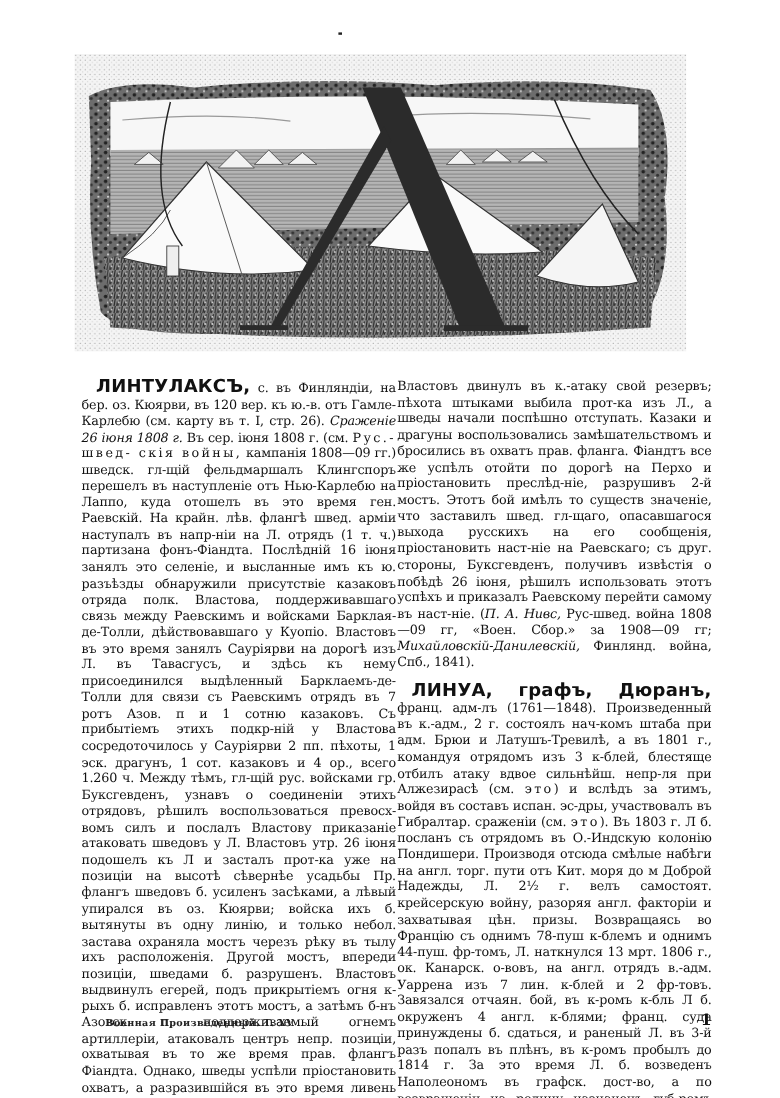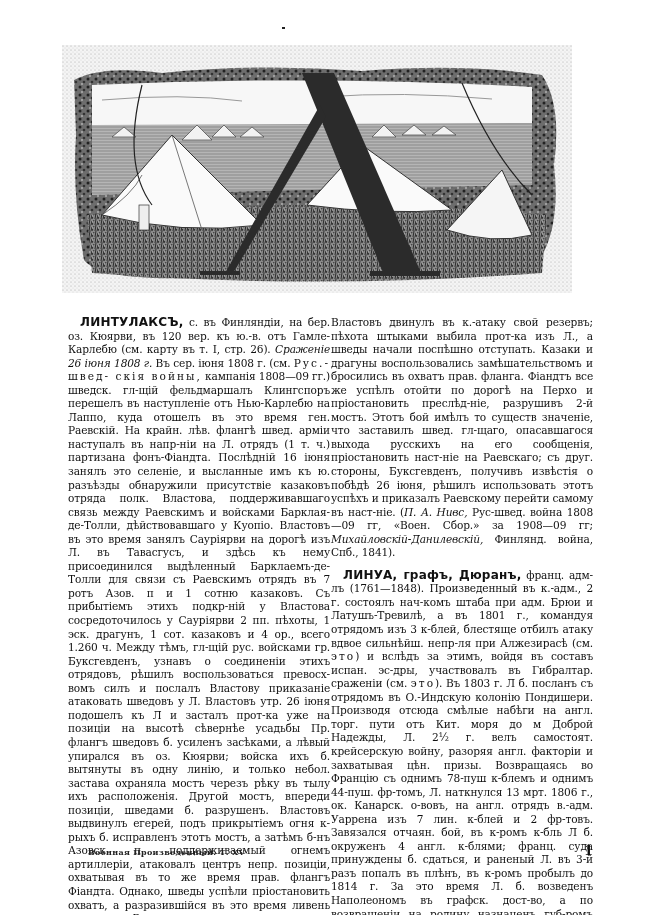--- a/index.html
+++ b/index.html
@@ -6,21 +6,21 @@
     body { width: 650px; height: 915px; position: relative; overflow: hidden; font-family: "DejaVu Serif", serif; color: #111; }
     .top-mark { position: absolute; left: 282px; top: 27px; width: 3px; height: 2px; background: #222; }
     .header-illustration { position: absolute; left: 62px; top: 45px; width: 510px; height: 248px; }
     .header-illustration svg { width: 100%; height: 100%; display: block; }
     .column { position: absolute; top: 316px; width: 262px; font-size: 10.6px; line-height: 13.55px; text-align: justify; letter-spacing: -0.15px; }
     .col-left { left: 68px; }
     .col-right { left: 331px; }
     .column p { margin: 0; text-indent: 0; }
     .column p.entry { text-indent: 12px; }
     .column p.gap { margin-top: 9px; }
-    .headword { font-family: "DejaVu Sans", sans-serif; font-weight: bold; font-size: 12px; letter-spacing: 0.2px; }
+    .headword { font-family: "DejaVu Sans", sans-serif; font-weight: bold; font-size: 15px; letter-spacing: 0.2px; }
     .spaced { letter-spacing: 2px; }
     em { font-style: italic; }
     .footer-left { position: absolute; left: 88px; top: 847px; font-size: 8px; font-weight: bold; letter-spacing: 0.3px; color: #222; }
     .page-number { position: absolute; left: 584px; top: 843px; font-size: 13px; font-weight: bold; color: #111; }
   </style>
 </head>
 <body>
 
 <div class="top-mark"></div>
 

